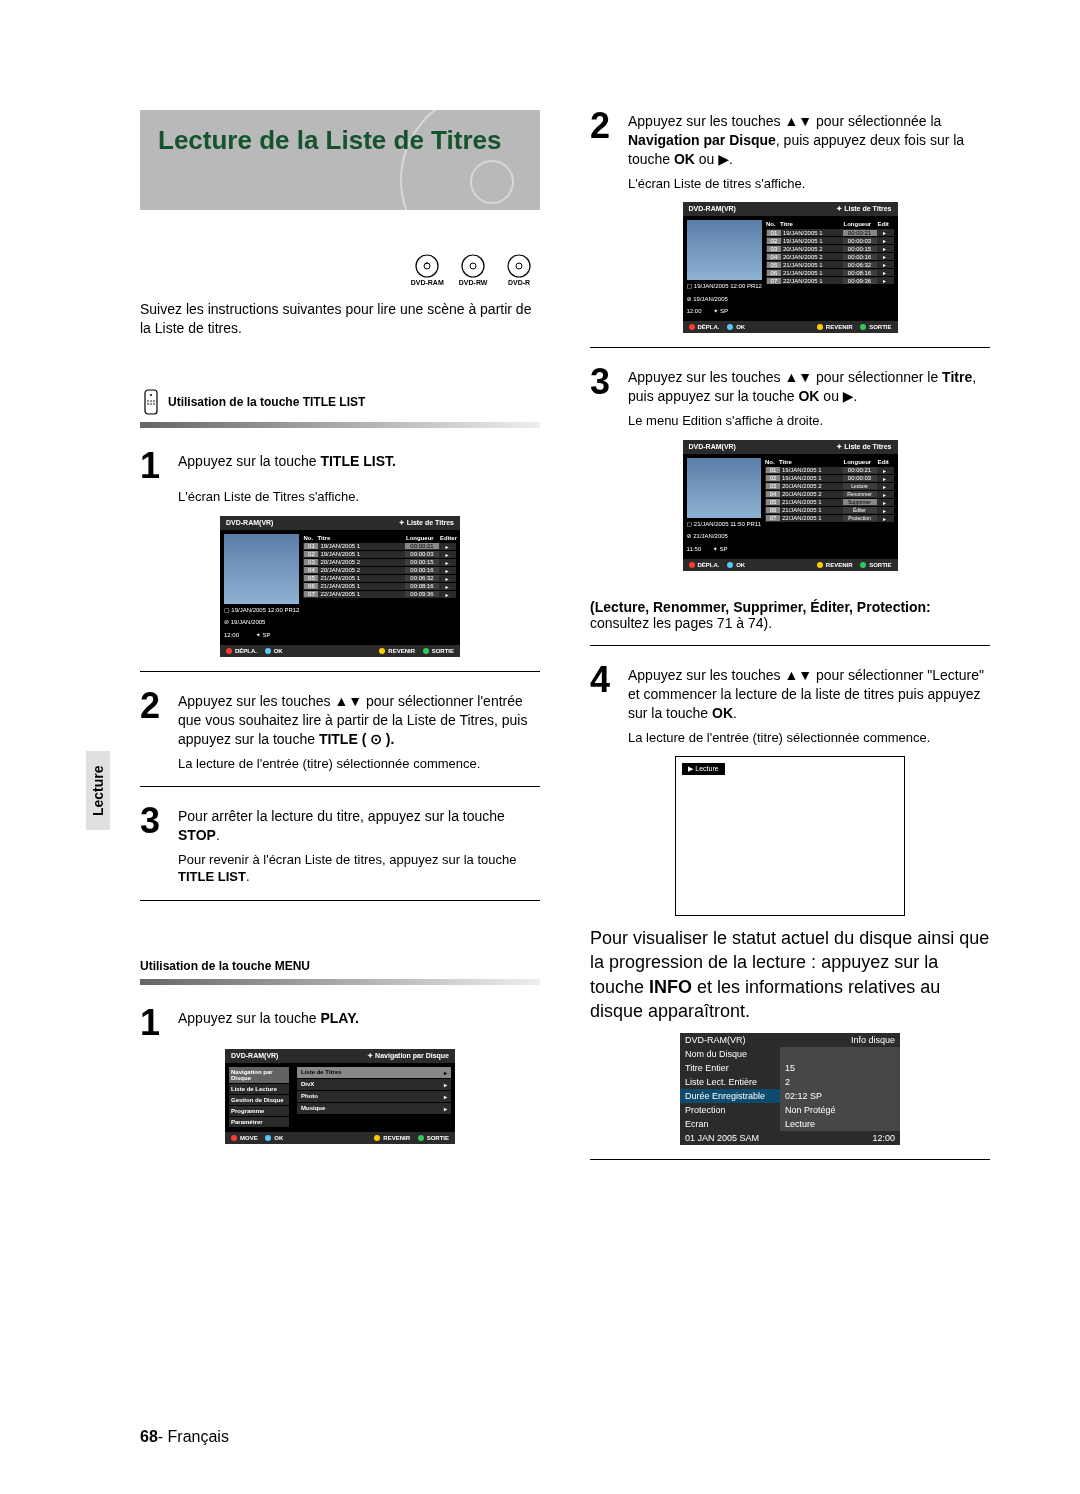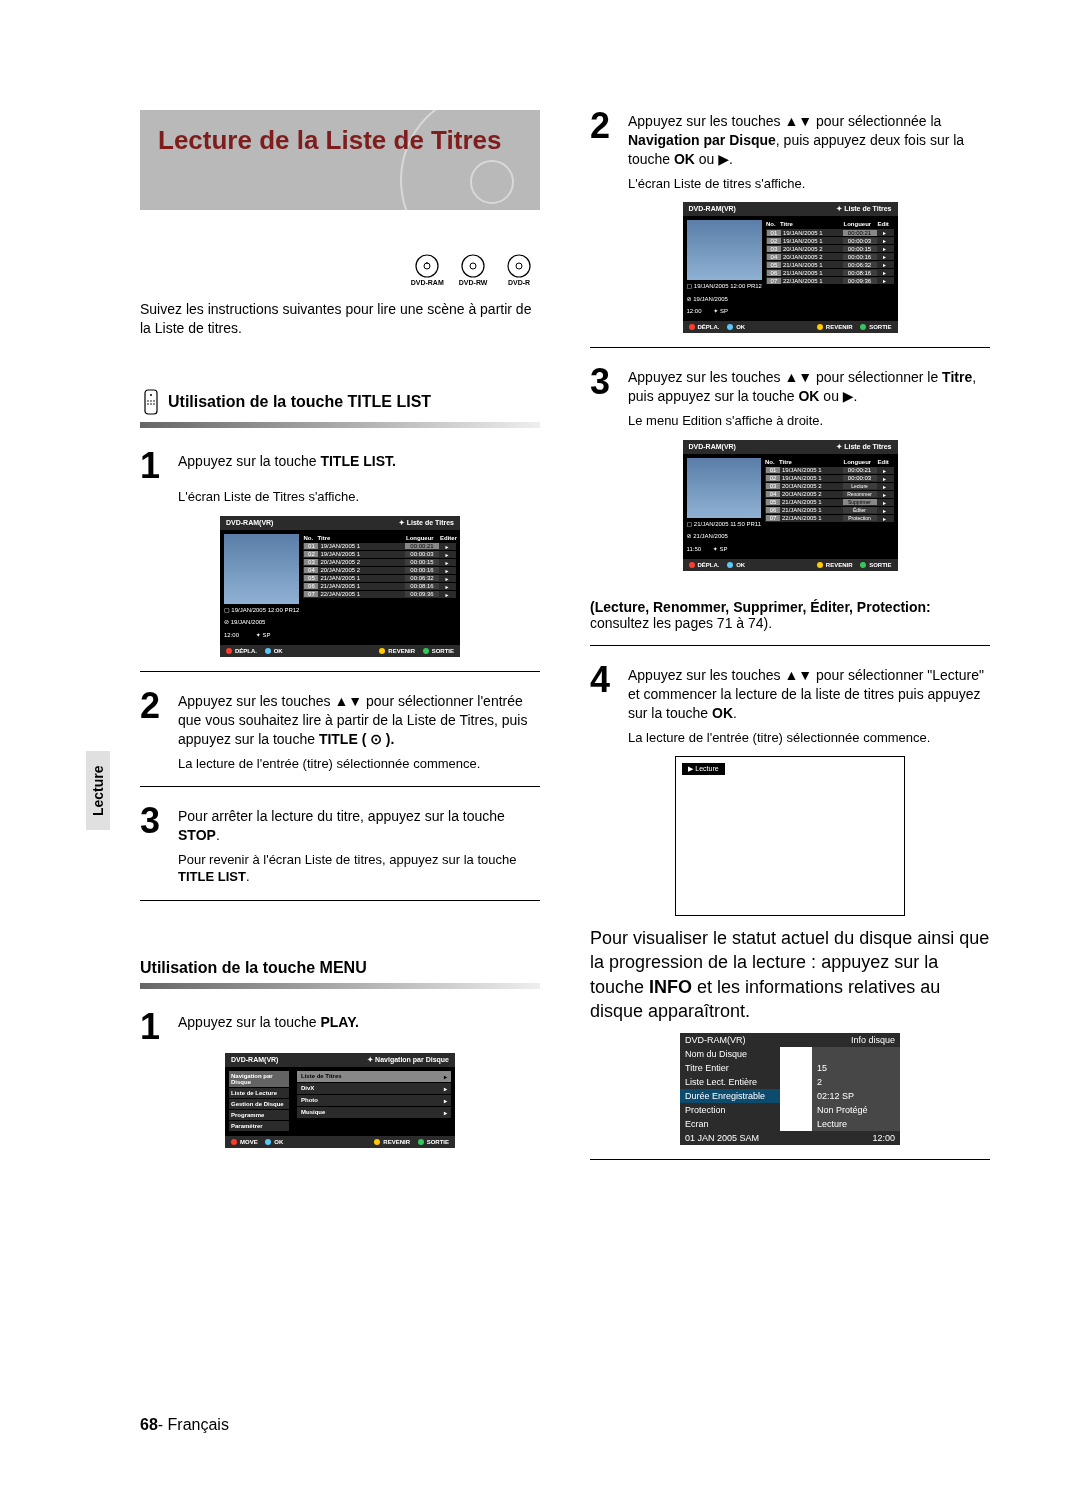--- a/index.html
+++ b/index.html
@@ -23,21 +23,21 @@
   
   .title-block {
     background: #b9b9b9;
     position: relative;
     padding: 16px 18px 16px 18px;
     margin-bottom: 44px;
     height: 100px;
     overflow: hidden;
   }
   .title-block .title {
-    color: #7f1d1d;
+    color: #14532d;
     font-size: 26px;
     font-weight: bold;
     line-height: 1.15;
     position: relative;
     z-index: 2;
   }
   .title-block .disc {
     position: absolute;
     right: -40px; top: -20px;
     width: 180px; height: 180px;
@@ -61,21 +61,21 @@
     vertical-align: top;
     text-align: center;
   }
   .dico svg { display: block; margin: 0 auto; }
   .dico-label { font-size: 7px; font-weight: bold; margin-top: 1px; }
 
   .intro { font-size: 14px; line-height: 1.35; margin-bottom: 50px; }
 
   .section-head {
     display: flex; align-items: center; gap: 6px;
-    font-weight: bold; font-size: 16px;
+    font-weight: bold; font-size: 12px;
     margin-bottom: 6px;
   }
   .section-head .remote-icon {
     width: 22px; height: 28px;
     display: inline-flex; align-items: center; justify-content: center;
   }
   .gradbar {
     height: 6px;
     background: linear-gradient(to right, #666, #eee);
     margin-bottom: 22px;
@@ -157,36 +157,36 @@
   .playbox .pb-tag {
     position:absolute; top:6px; left:6px;
     background:#000; color:#fff; font-size:7px; padding:2px 6px;
   }
 
   
   .infodisc {
     width: 220px; margin: 10px auto;
     font-size: 9px; color:#fff;
   }
-  .infodisc .row { display:flex;gap:32px; }
+  .infodisc .row { display:flex; }
   .infodisc .row > div { padding:2px 5px; }
   .infodisc .k { background:#2b2b2b; flex:0 0 100px; }
   .infodisc .k.sel { background:#0c4a6e; }
   .infodisc .v { background:#474747; flex:1; }
   .infodisc .top { display:flex; justify-content:space-between; background:#2b2b2b; padding:2px 5px; }
 
   .side-tab {
     position:absolute; left:86px; top:830px;
     transform: rotate(-90deg); transform-origin:left top;
     font-size:14px; padding:4px 14px;
     background:#e0e0e0; font-weight:bold;
   }
 
   .footer {
-    position:absolute; left:140px; bottom:60px;
+    position:absolute; left:140px; bottom:48px;
     font-size:16px;
   }
   .footer .pn { font-weight:bold; }
 
   .bold { font-weight:bold; }
 </style>
 </head>
 <body>
 
 <div class="side-tab">Lecture</div>

